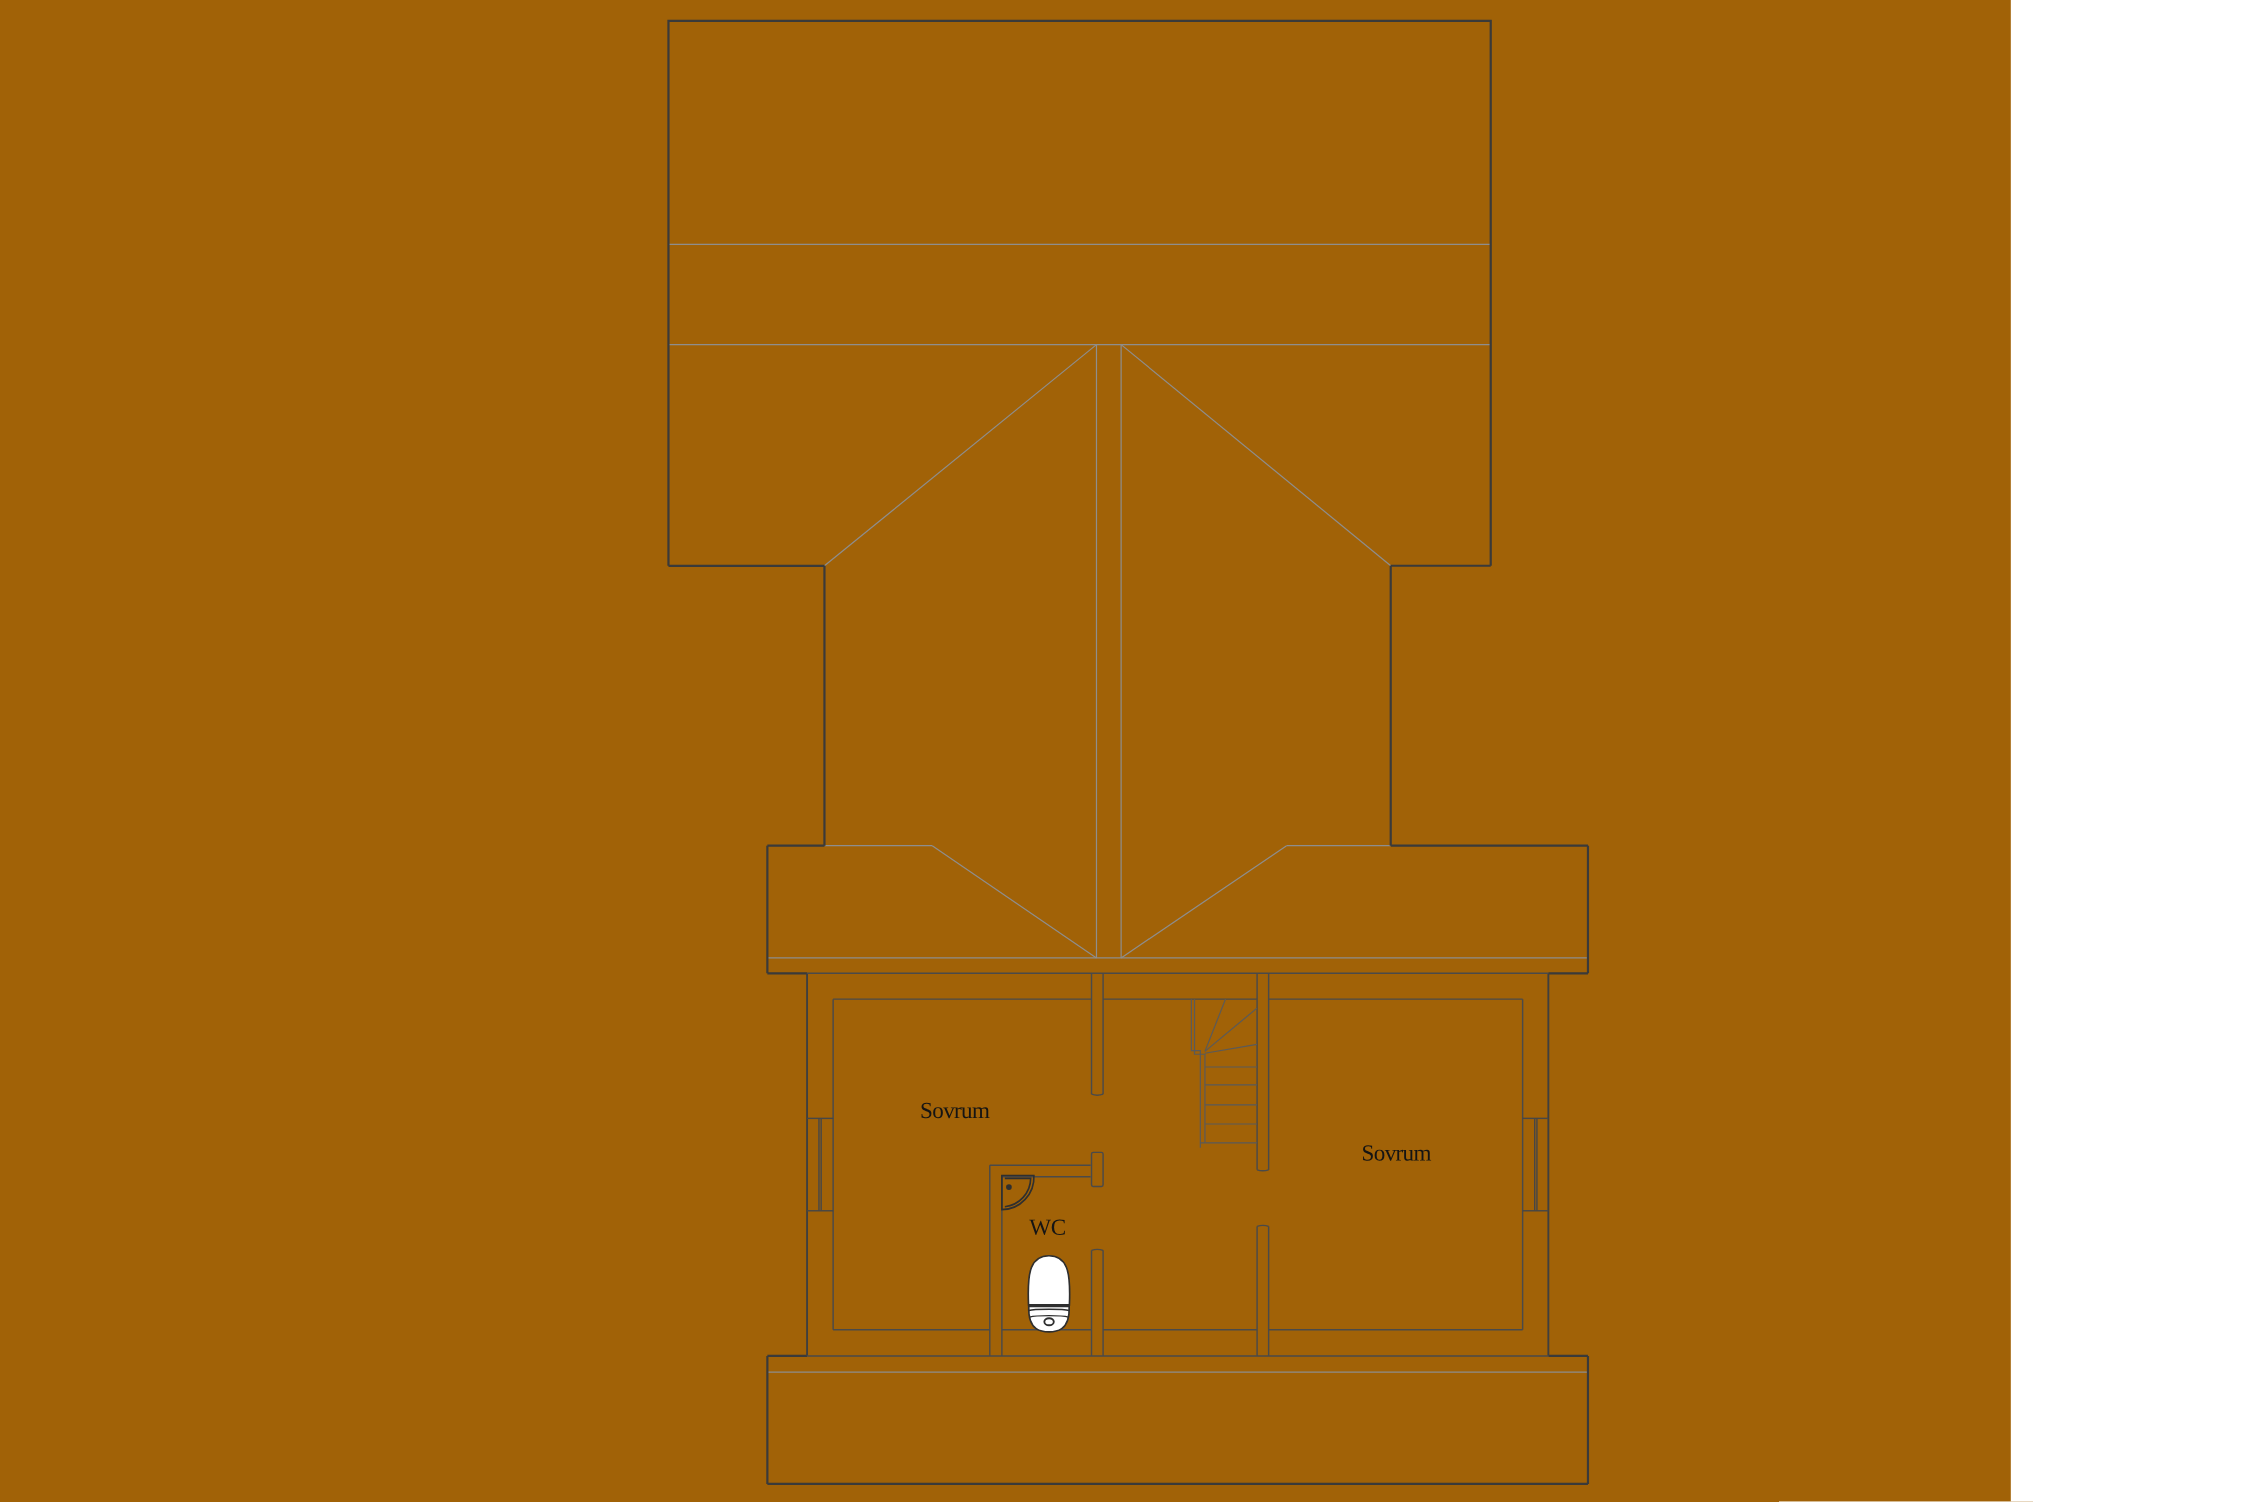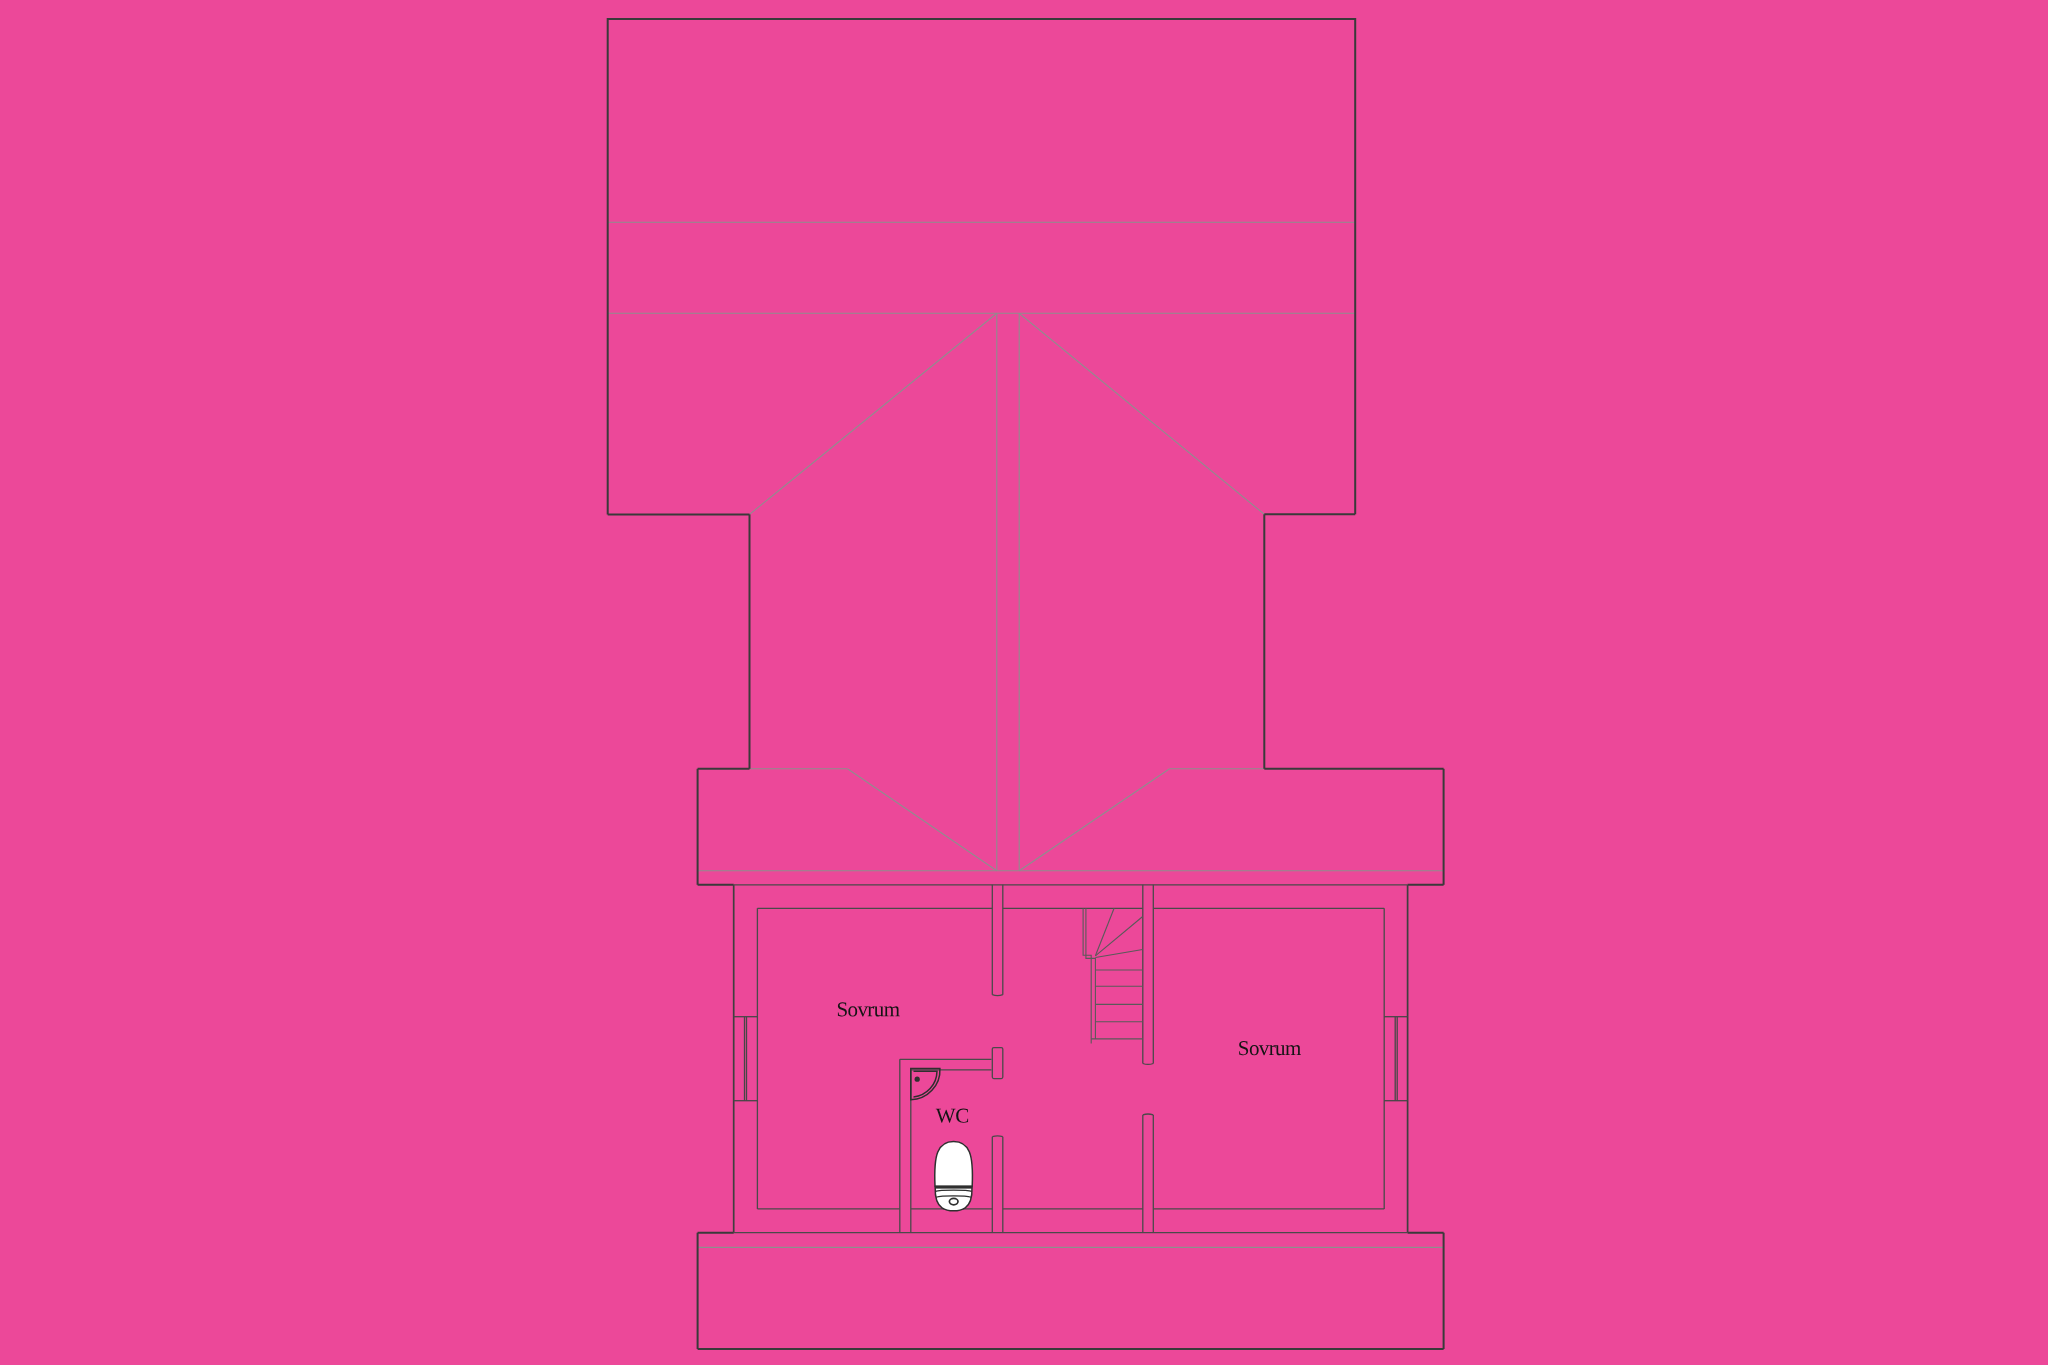--- a/index.html
+++ b/index.html
@@ -1,16 +1,16 @@
 <!DOCTYPE html>
 <html><head>
 <meta charset="utf-8">
 <style>
   html,body{margin:0;padding:0;background:#ffffff;}
-  .page{width:2048px;height:1365px;position:relative;background:#ec4899;overflow:hidden;}
+  .page{width:1828px;height:1365px;position:relative;background:#a16207;overflow:hidden;}
   svg{position:absolute;top:0;left:0;will-change:transform;transform:translateZ(0);}
   text{font-family:"Liberation Serif",serif;fill:#141414;}
 </style>
 </head>
 <body>
 <div class="page">
 <svg width="2048" height="1365" viewBox="0 0 2048 1365">
 
   <g stroke="#8e8e8e" stroke-width="1.1" fill="none">
 

